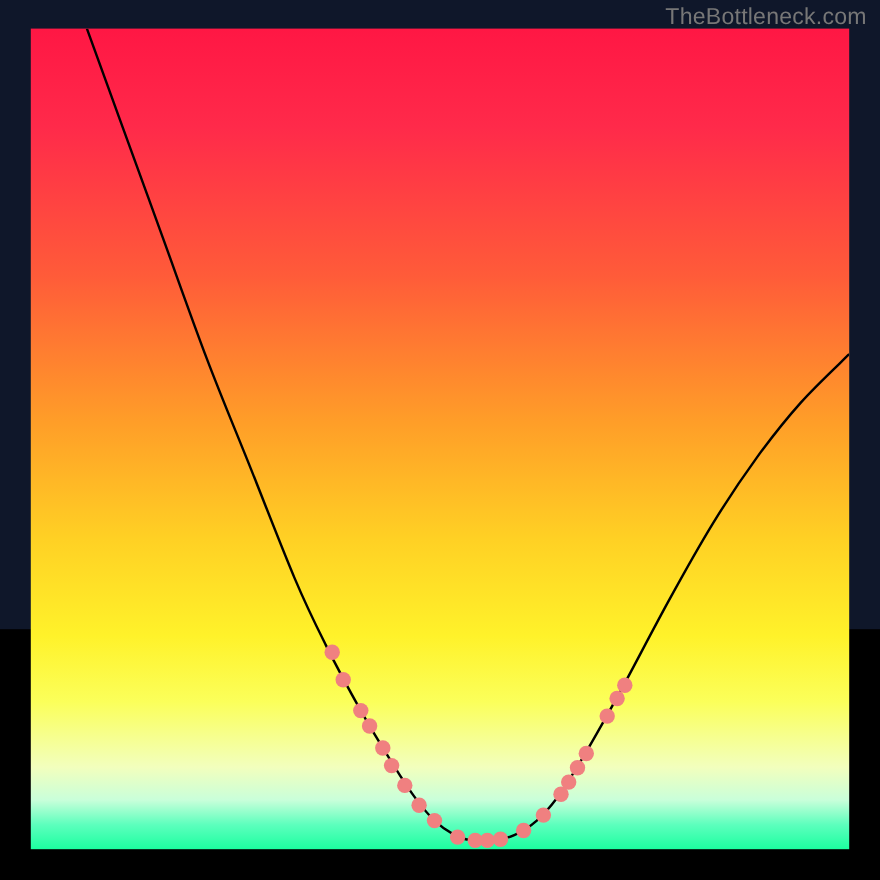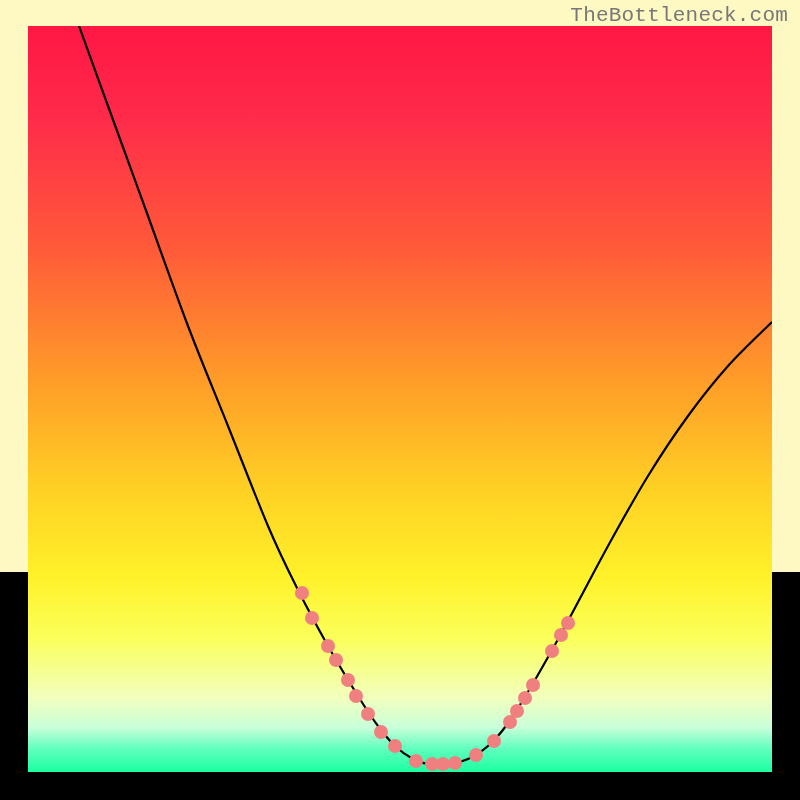--- a/index.html
+++ b/index.html
@@ -10,22 +10,21 @@
     background: #000;
     overflow: hidden;
     font-family: Arial, Helvetica, sans-serif;
   }
   .frame {
     position: absolute;
     left: 0;
     top: 0;
     width: 800px;
     height: 572px;
-    background: #fef9c3;
-    font-family: Liberation Mono, monospace;
+    background: #0f172a;
   }
   .plot {
     position: absolute;
     left: 28px;
     top: 26px;
     width: 744px;
     height: 746px;
     overflow: hidden;
     background: linear-gradient(
       to bottom,

